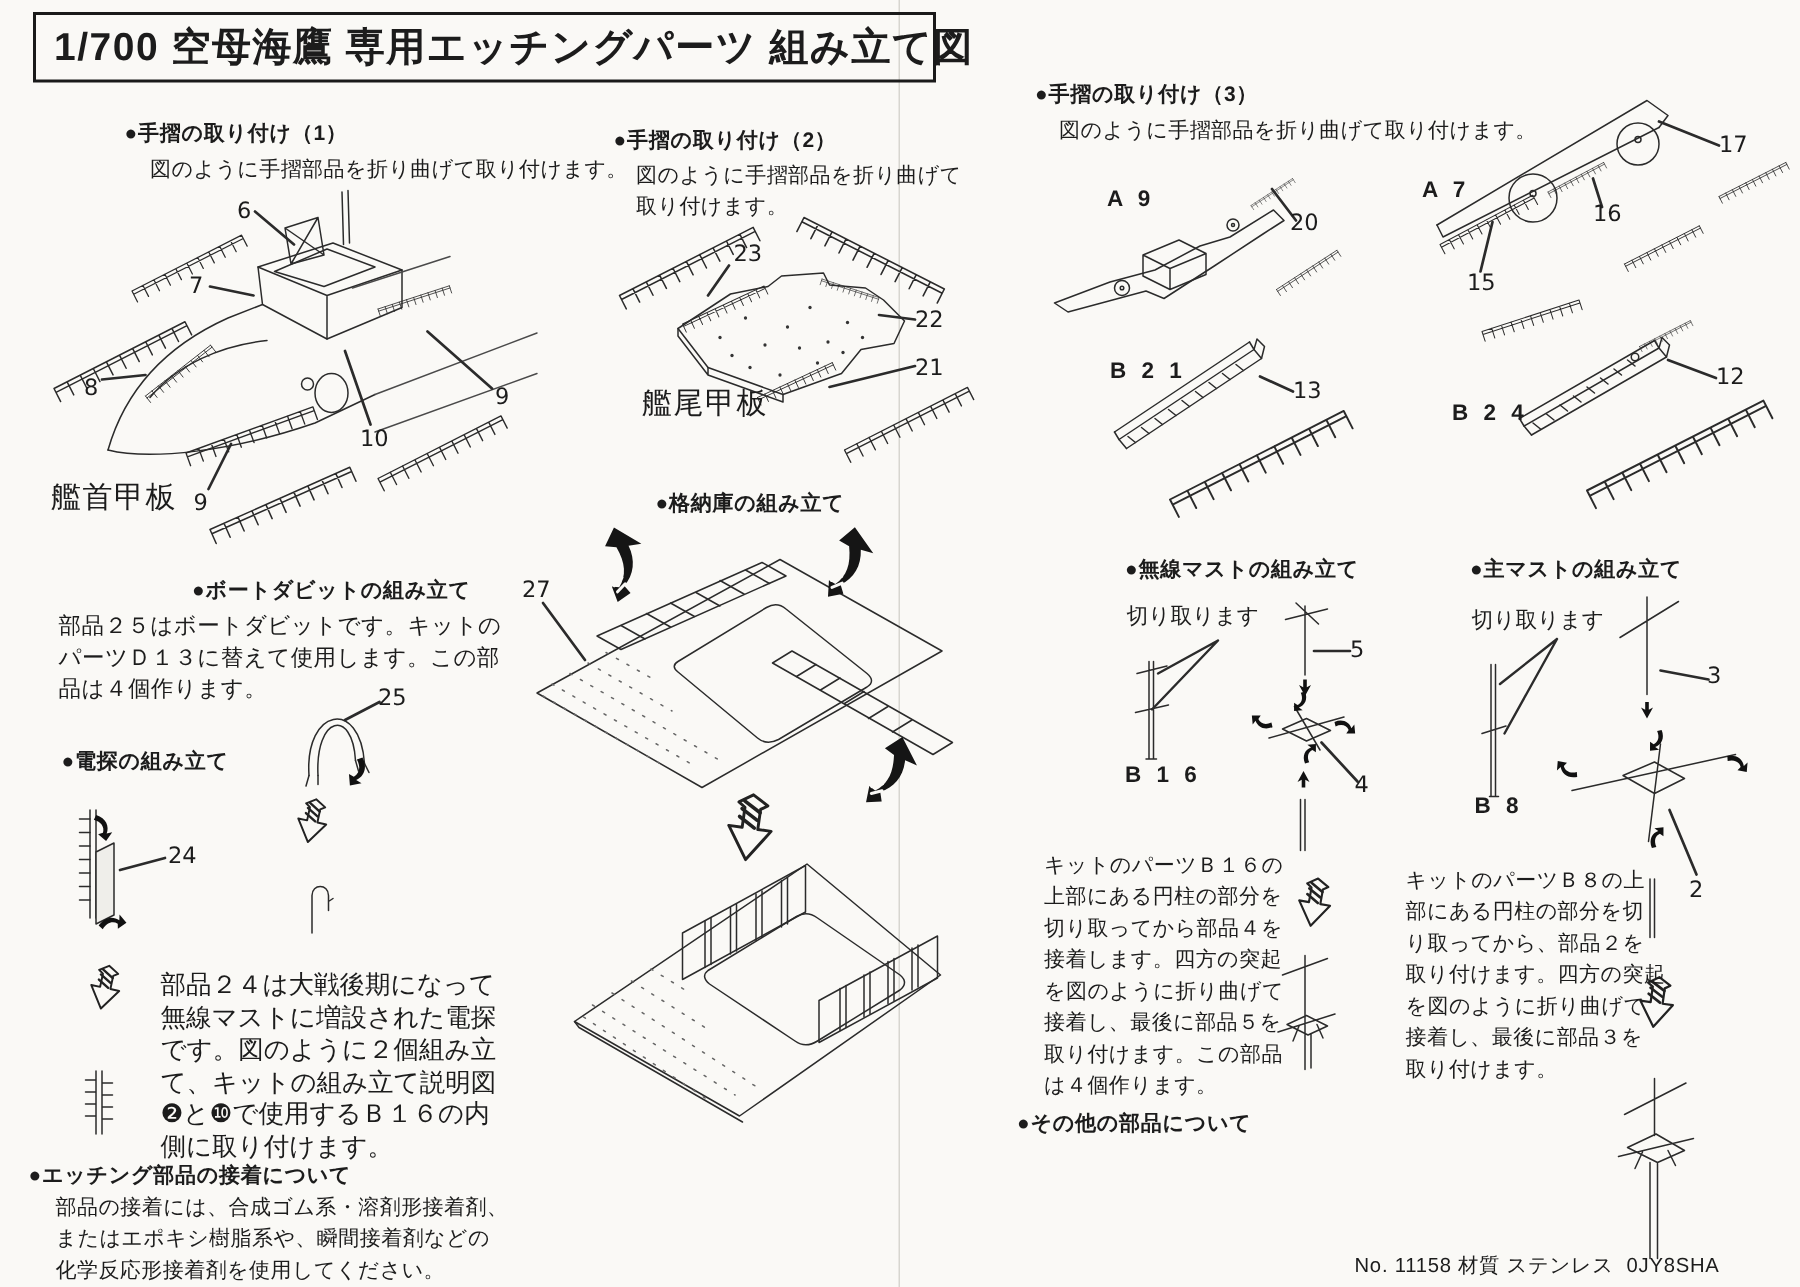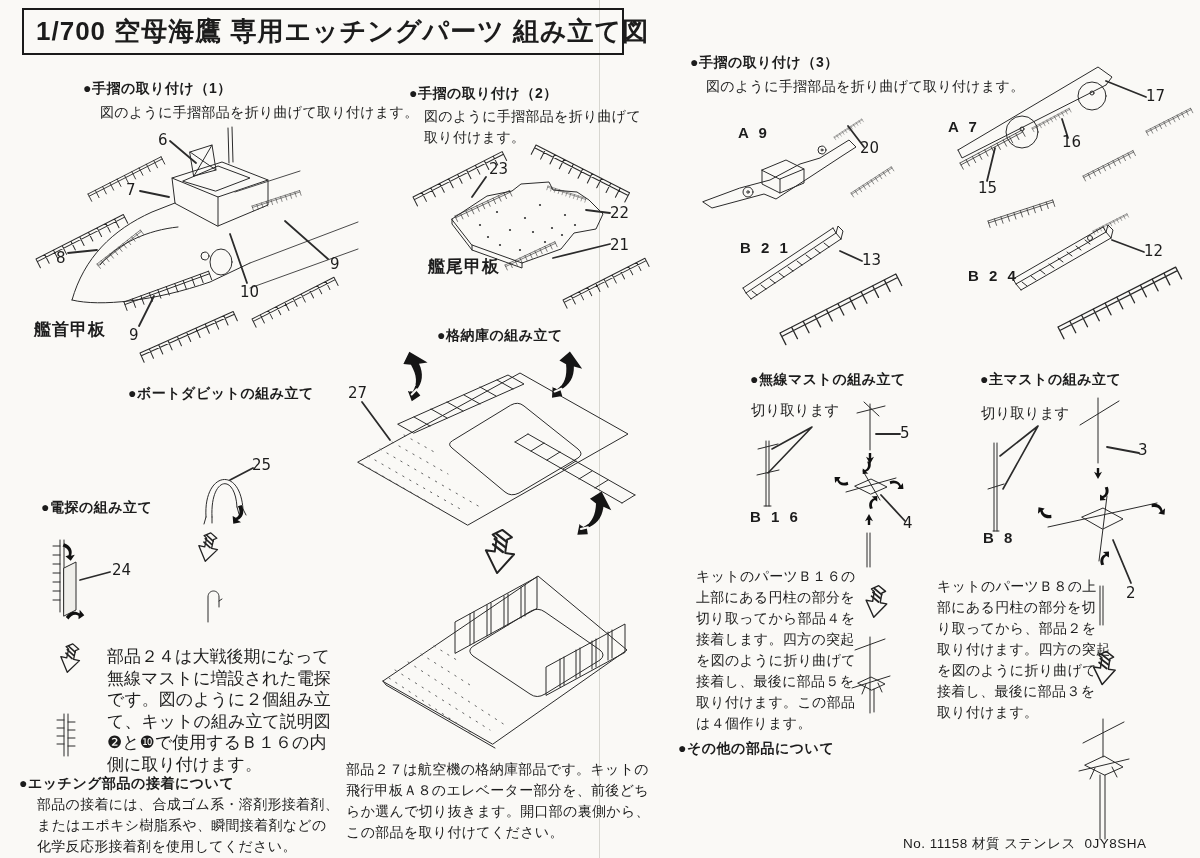--- a/index.html
+++ b/index.html
@@ -8,21 +8,21 @@
   .crease{position:absolute;left:599px;top:0;width:1px;height:858px;background:#d7d6d0;}
   .title-box{position:absolute;left:22px;top:8px;width:598px;height:43px;border:2px solid #1a1a1a;}
   .title-box span{display:block;line-height:43px;padding-left:12px;font-size:26px;font-weight:bold;letter-spacing:1px;white-space:nowrap;}
   .h{position:absolute;font-size:14px;font-weight:600;white-space:pre-line;letter-spacing:.5px;}
   .b{position:absolute;font-size:14px;line-height:21px;white-space:pre-line;letter-spacing:.3px;}
   .b15{font-size:15px;}
   .b17{font-size:17px;line-height:21.6px;letter-spacing:0;}
   .lh19{line-height:19px;}
   .c{position:absolute;font-size:15px;font-weight:500;font-family:"DejaVu Sans",sans-serif;white-space:pre;}
   .pl{position:absolute;font-size:15px;font-weight:600;letter-spacing:3px;white-space:pre;}
-  .dl{position:absolute;font-size:17px;font-weight:700;letter-spacing:1px;}
+  .dl{position:absolute;font-size:20px;font-weight:400;letter-spacing:1px;}
   .cut{position:absolute;font-size:14.5px;font-weight:500;}
   .footer{position:absolute;left:903px;top:835px;font-size:13.5px;white-space:pre;letter-spacing:.5px;}
   svg.art{position:absolute;left:0;top:0;}
 </style>
 </head>
 <body>
 
 <div class="page">
   <div class="crease"></div>
 
@@ -234,30 +234,29 @@
   <div class="h" style="left:437px;top:327px">●格納庫の組み立て</div>
   <div class="h" style="left:750px;top:371px">●無線マストの組み立て</div>
   <div class="h" style="left:980px;top:371px">●主マストの組み立て</div>
   <div class="h" style="left:19px;top:775px">●エッチング部品の接着について</div>
   <div class="h" style="left:678px;top:740px">●その他の部品について</div>
 
   <div class="b" style="left:100px;top:102px">図のように手摺部品を折り曲げて取り付けます。</div>
   <div class="b" style="left:424px;top:106px">図のように手摺部品を折り曲げて
 取り付けます。</div>
   <div class="b" style="left:706px;top:76px">図のように手摺部品を折り曲げて取り付けます。</div>
+  <div class="b b15" style="left:39px;top:407px">部品２５はボートダビットです。キットの
+パーツＤ１３に替えて使用します。この部
+品は４個作ります。</div>
   <div class="b b17" style="left:107px;top:646px">部品２４は大戦後期になって
 無線マストに増設された電探
 です。図のように２個組み立
 て、キットの組み立て説明図
 ❷と❿で使用するＢ１６の内
 側に取り付けます。</div>
-  <div class="b" style="left:346px;top:759px">部品２７は航空機の格納庫部品です。キットの
-飛行甲板Ａ８のエレベーター部分を、前後どち
-らか選んで切り抜きます。開口部の裏側から、
-この部品を取り付けてください。</div>
   <div class="b" style="left:696px;top:566px">キットのパーツＢ１６の
 上部にある円柱の部分を
 切り取ってから部品４を
 接着します。四方の突起
 を図のように折り曲げて
 接着し、最後に部品５を
 取り付けます。この部品
 は４個作ります。</div>
   <div class="b" style="left:937px;top:576px">キットのパーツＢ８の上
 部にある円柱の部分を切

